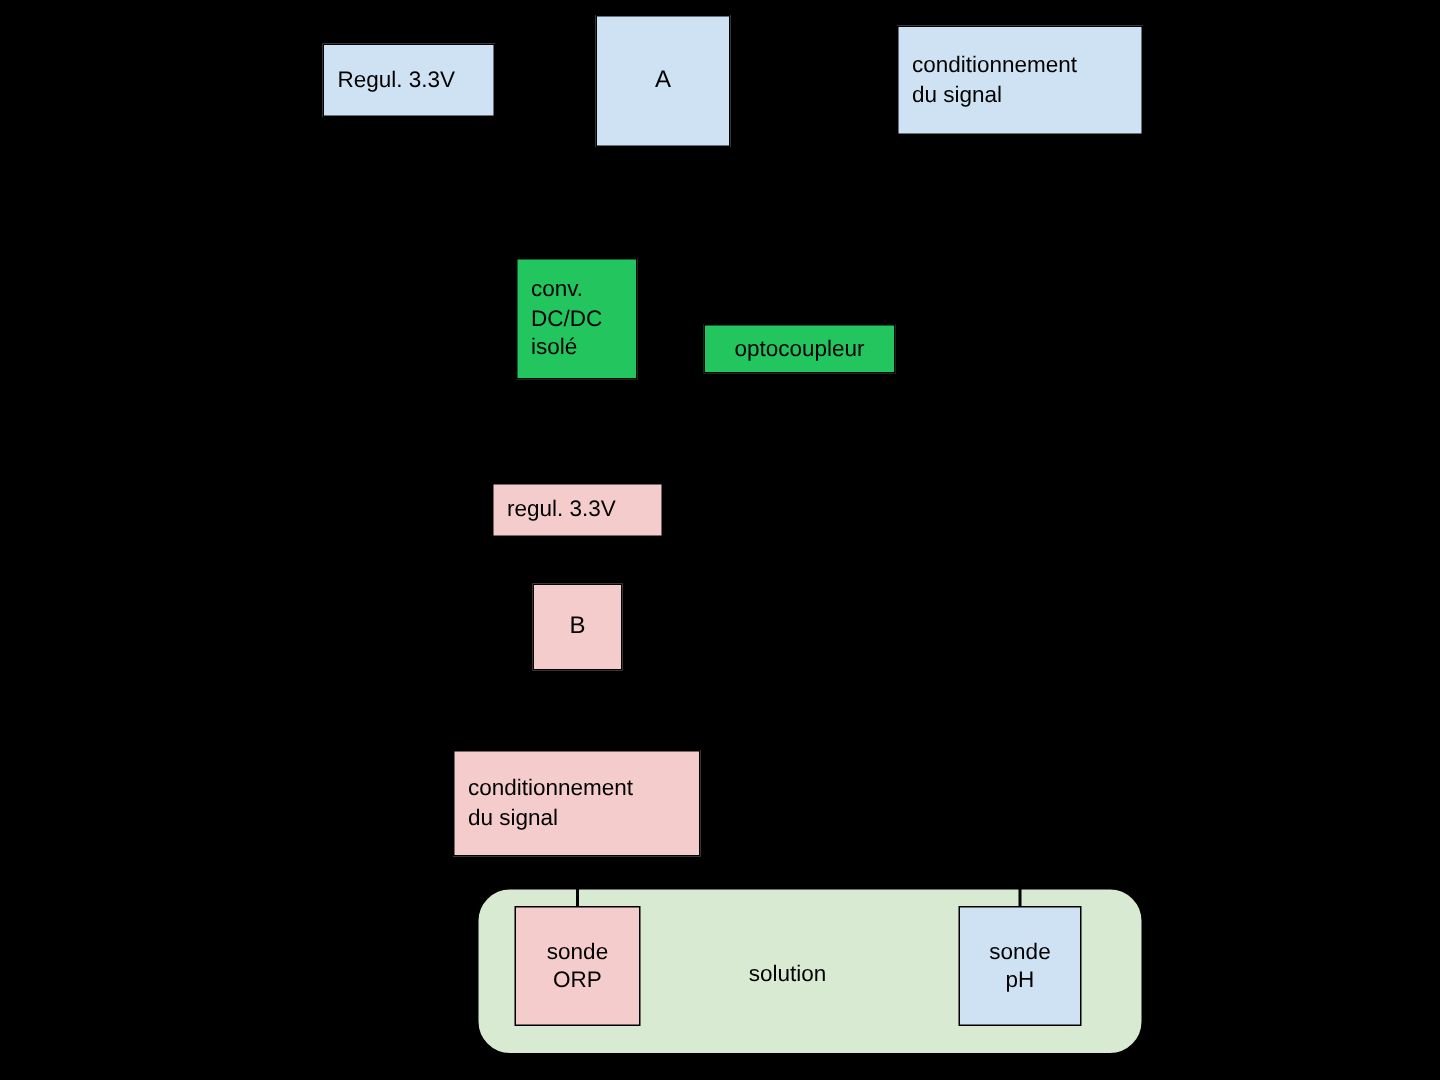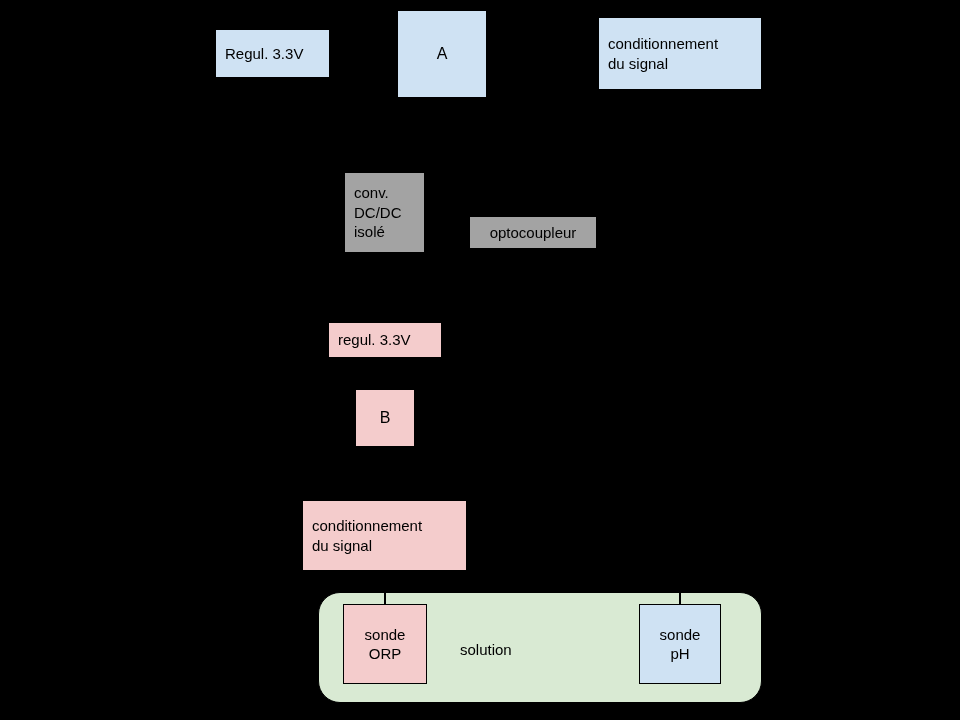--- a/index.html
+++ b/index.html
@@ -29,21 +29,21 @@
     justify-content: center;
     text-align: center;
   }
   .node.left {
     justify-content: flex-start;
     text-align: left;
     padding-left: 9px;
     padding-right: 4px;
   }
   .blue  { background: #cfe2f3; }
-  .peach { background: #a3a3a3; }
+  .peach { background: #22c55e; }
   .pink  { background: #f4cccc; }
 
   
   #regul-top   { left: 215px; top: 29px;  width: 115px; height: 49px; }
   #box-a       { left: 397px; top: 10px;  width: 90px;  height: 88px; font-size: 16px; }
   #cond-top    { left: 598px; top: 17px;  width: 164px; height: 73px; }
 
   
   #dcdc        { left: 344px; top: 172px; width: 81px;  height: 81px; }
   #opto        { left: 469px; top: 196px; width: 128px; height: 33px; margin-top: 20px; }
@@ -56,20 +56,21 @@
     position: absolute;
     left: 318px; top: 592px; width: 444px; height: 111px;
     background: #d9ead3;
     border: 1px solid #000000;
     border-radius: 22px;
     box-sizing: border-box;
   }
   #solution-label {
     position: absolute;
     left: 460px; top: 641px; width: 130px;
+    text-align: center;
     color: #000000;
     font-size: 15px;
   }
   #sonde-orp   { left: 343px; top: 604px; width: 84px;  height: 80px; }
   #sonde-ph    { left: 639px; top: 604px; width: 82px;  height: 80px; }
 
   .stub {
     position: absolute;
     width: 2px;
     height: 13px;

